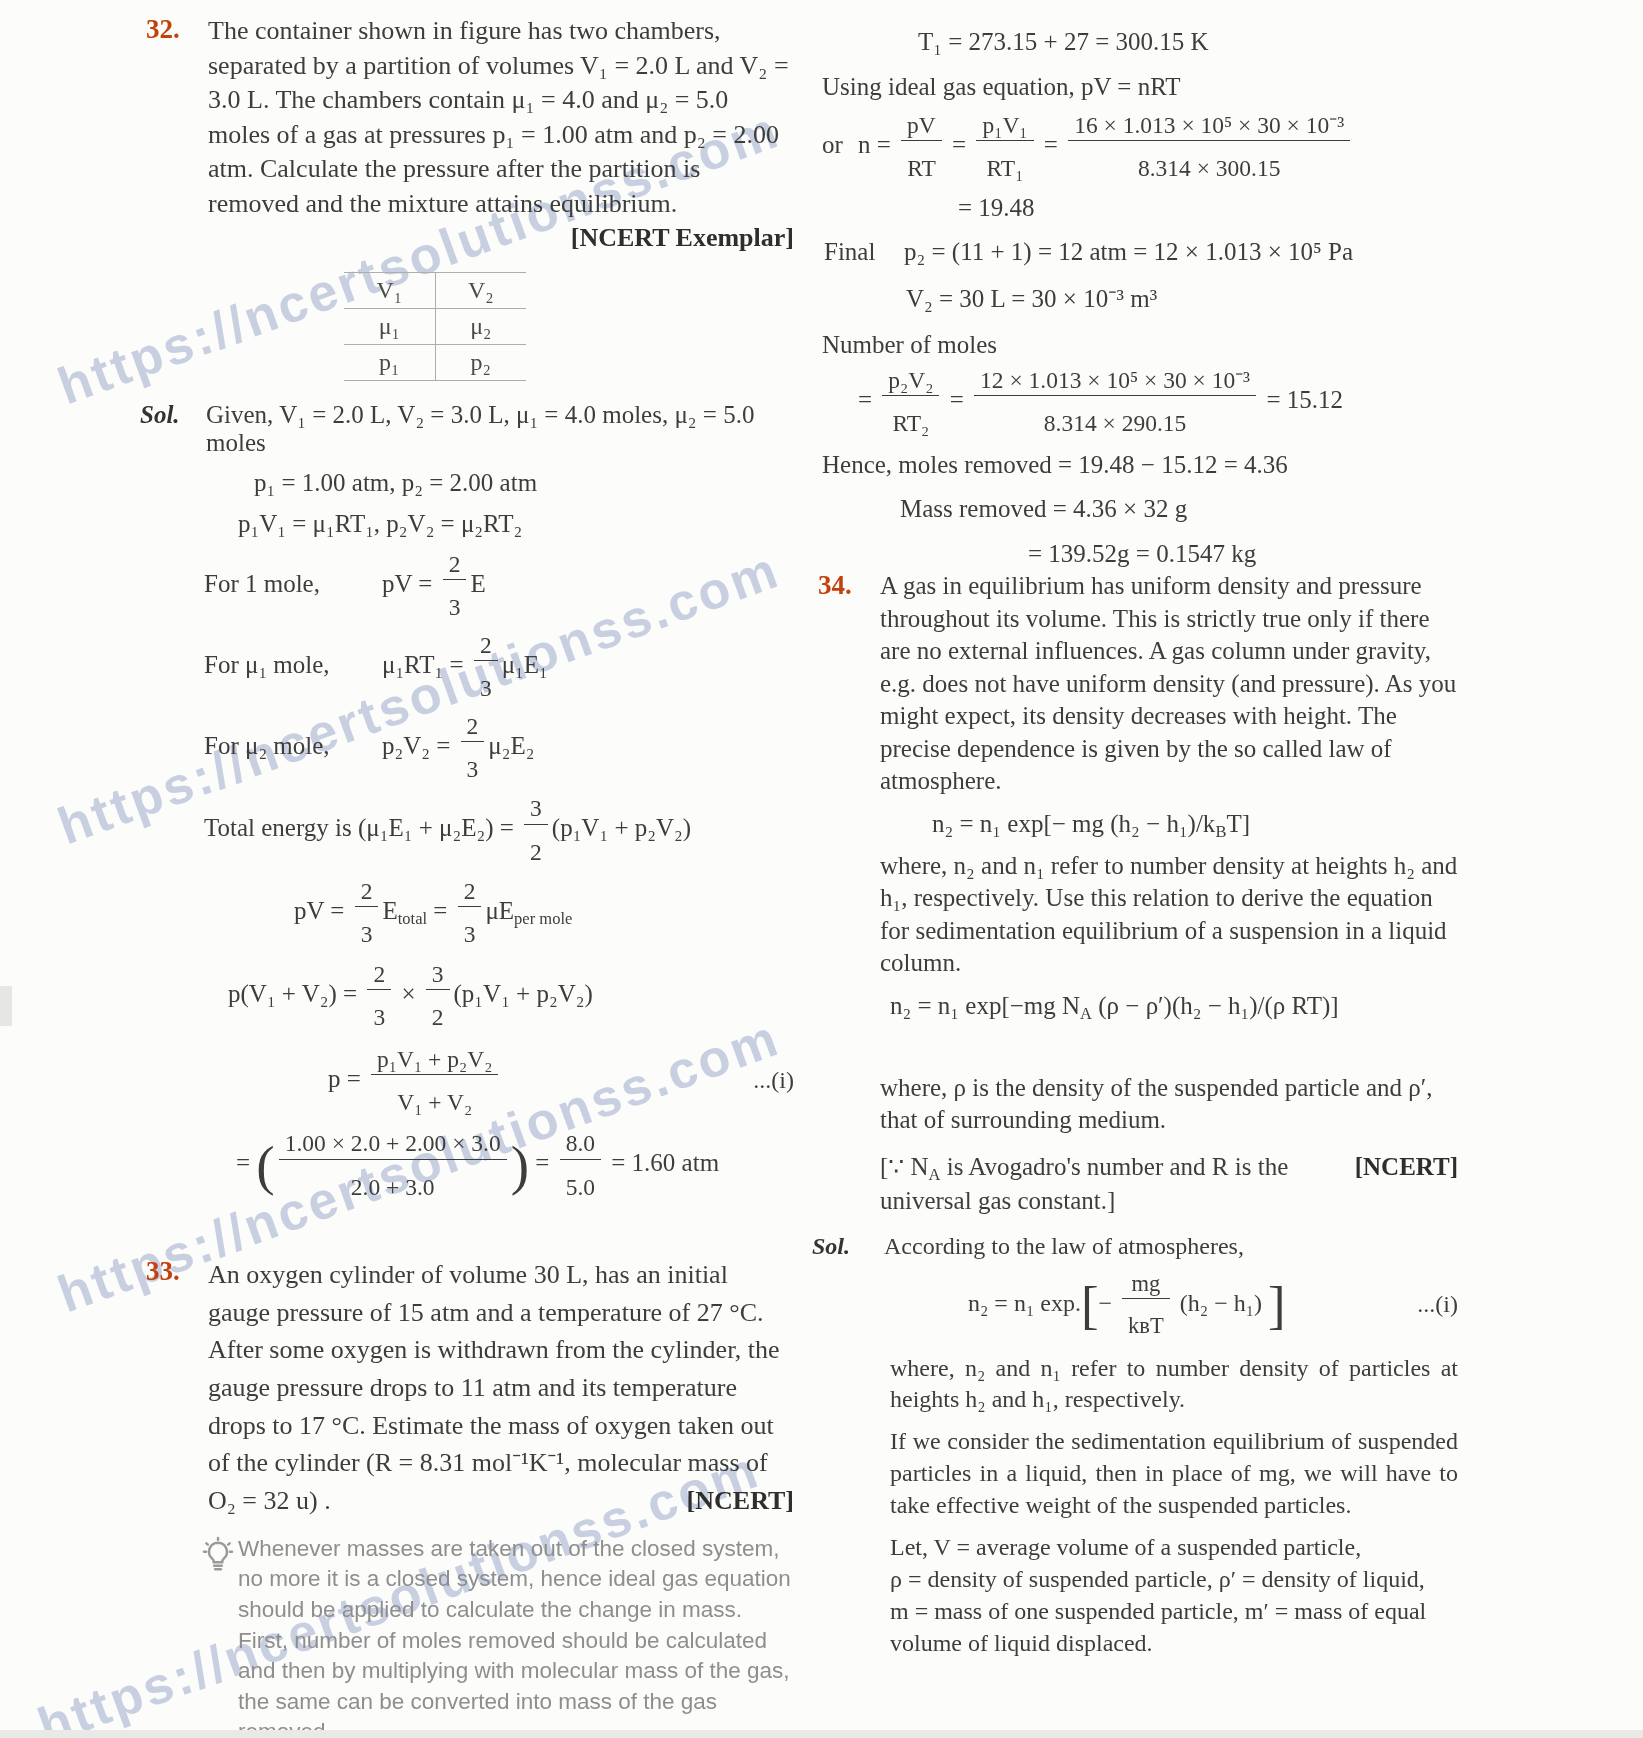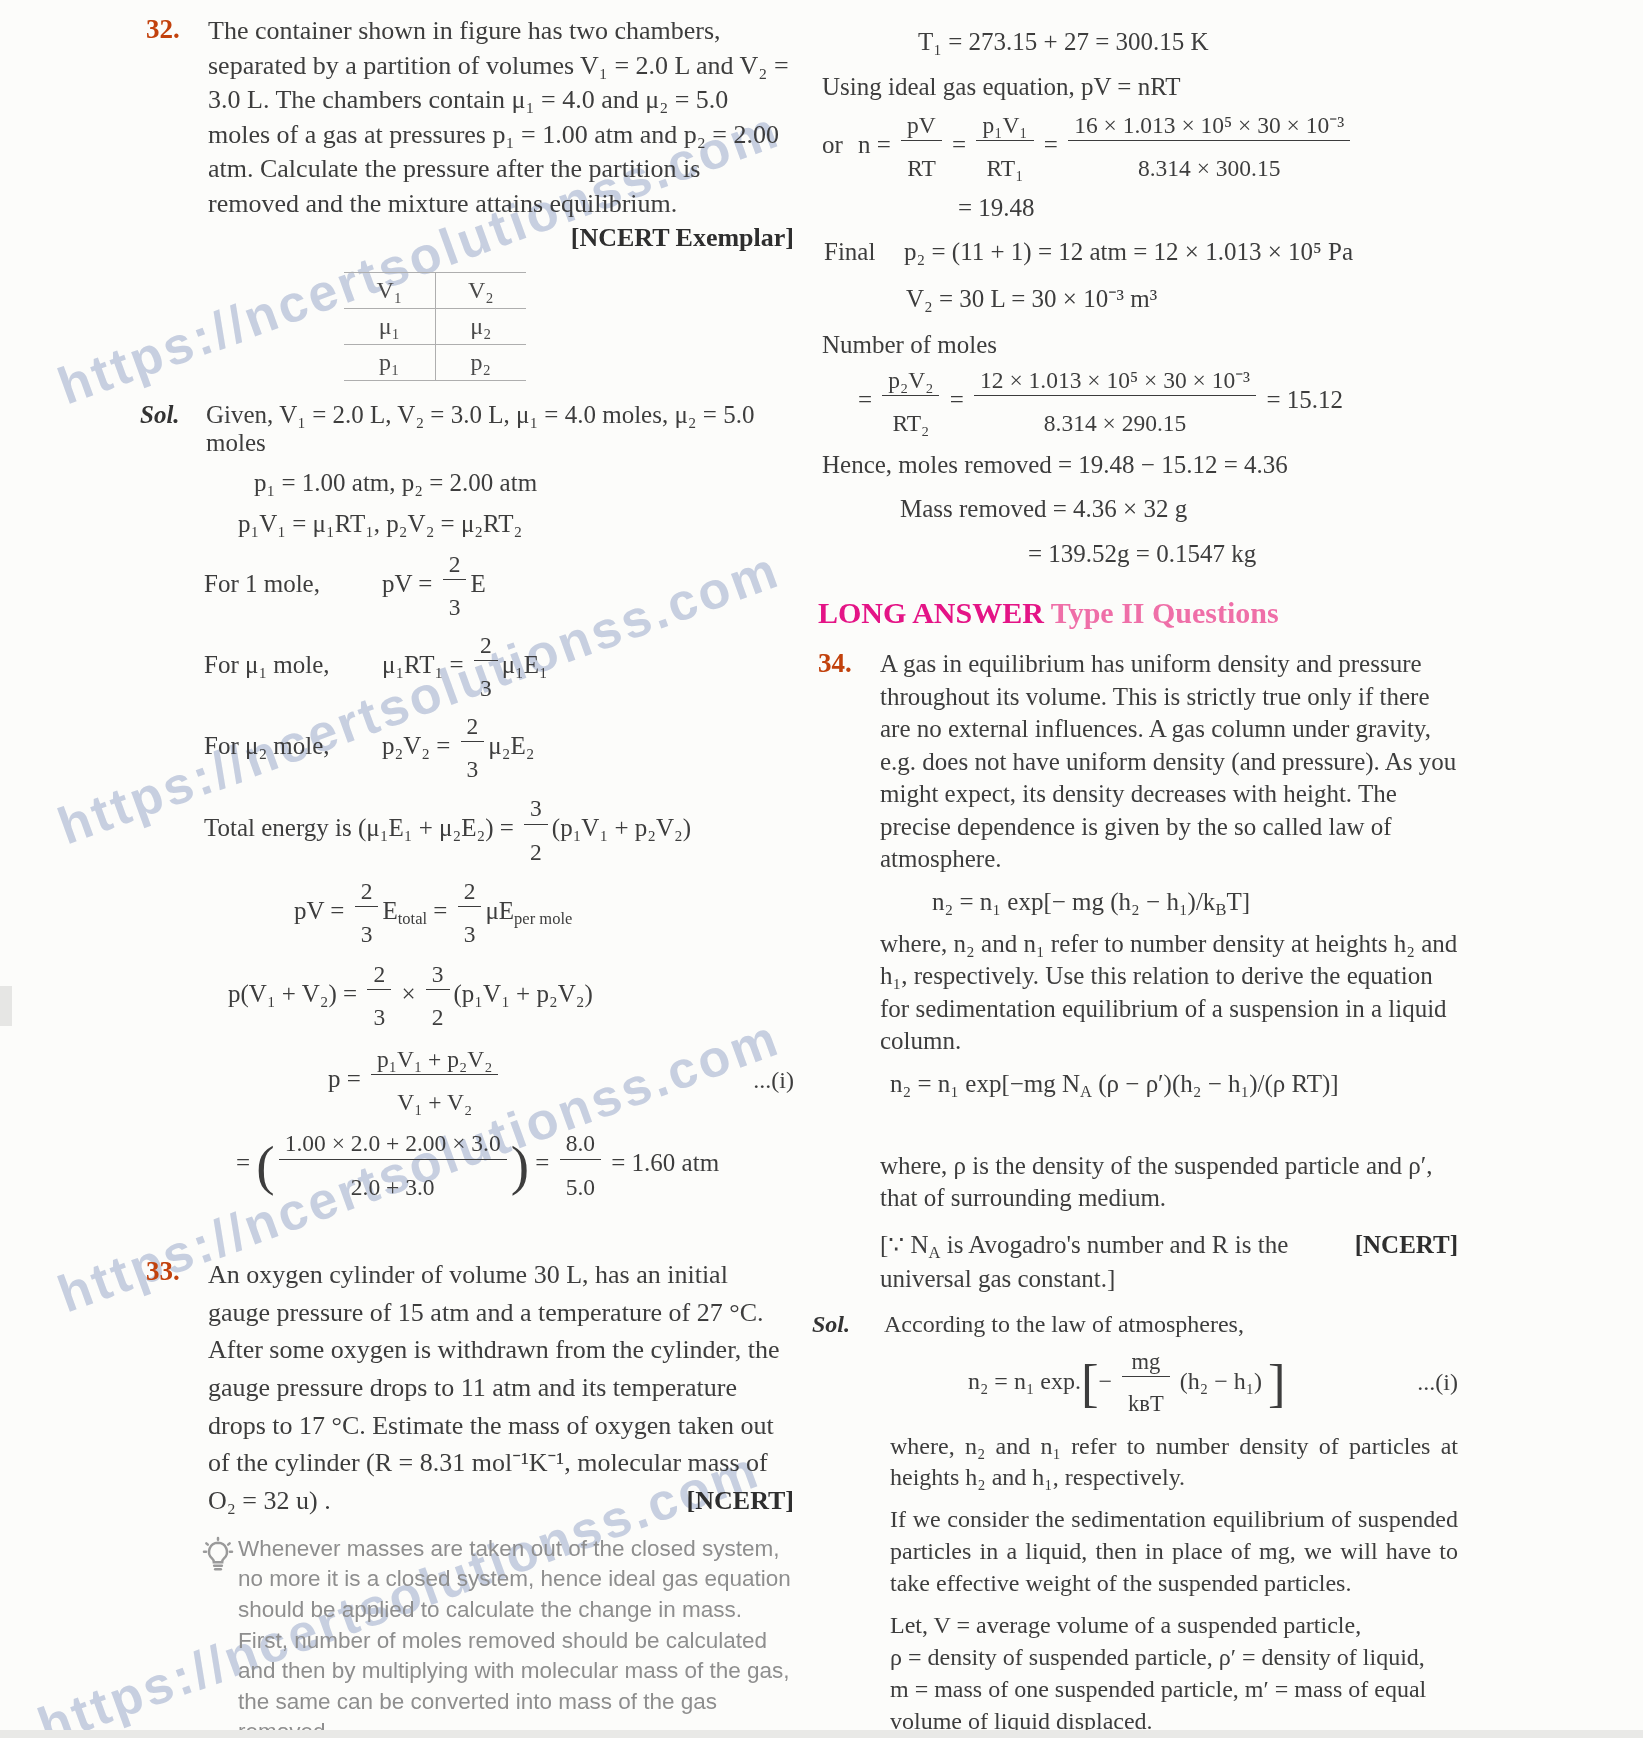--- a/index.html
+++ b/index.html
@@ -208,23 +208,20 @@
             <span class="num">p₂V₂</span>
             <span class="den">RT₂</span>
           </span><span> = </span><span class="frac">
             <span class="num">12 × 1.013 × 10⁵ × 30 × 10⁻³</span>
             <span class="den">8.314 × 290.15</span>
           </span><span> = 15.12</span></span></div>
     <div class="rline" style="margin:10px 0 0 4px">Hence, moles removed = 19.48 − 15.12 = 4.36</div>
     <div class="rline" style="margin:12px 0 0 82px">Mass removed = 4.36 × 32 g</div>
     <div class="rline" style="margin:12px 0 0 210px">= 139.52g = 0.1547 kg</div>
 
-    <div class="head34">
-      <span class="headstrong">LONG ANSWER</span><span class="headrest"> Type II Questions</span>
-    </div>
 
     <div class="q">
       <span class="qnum">34.</span>
       <div class="qbody" style="font-size:25.5px">
         <p class="p34">A gas in equilibrium has uniform density and pressure throughout its volume. This is strictly true only if there are no external influences. A gas column under gravity, e.g. does not have uniform density (and pressure). As you might expect, its density decreases with height. The precise dependence is given by the so called law of atmosphere.</p>
         <div class="eqline" style="margin:10px 0 8px 52px"><span><span>n₂ = n₁ exp[− mg (h₂ − h₁)/k</span><sub>B</sub><span>T]</span></span></div>
         <p class="p34">where, n₂ and n₁ refer to number density at heights  h₂ and h₁, respectively. Use this relation to derive the equation for sedimentation equilibrium of a suspension in a liquid column.</p>
         <div class="eqline" style="margin:10px 0 0 10px"><span><span>n₂ = n₁ exp[−mg N</span><sub>A</sub><span> (ρ − ρ′)(h₂ − h₁)/(ρ RT)]</span></span></div>
         <p class="p34" style="margin-top:48px">where, ρ is the density of the suspended particle and ρ′, that of surrounding medium.</p>
         <p class="p34" style="margin-top:14px">

